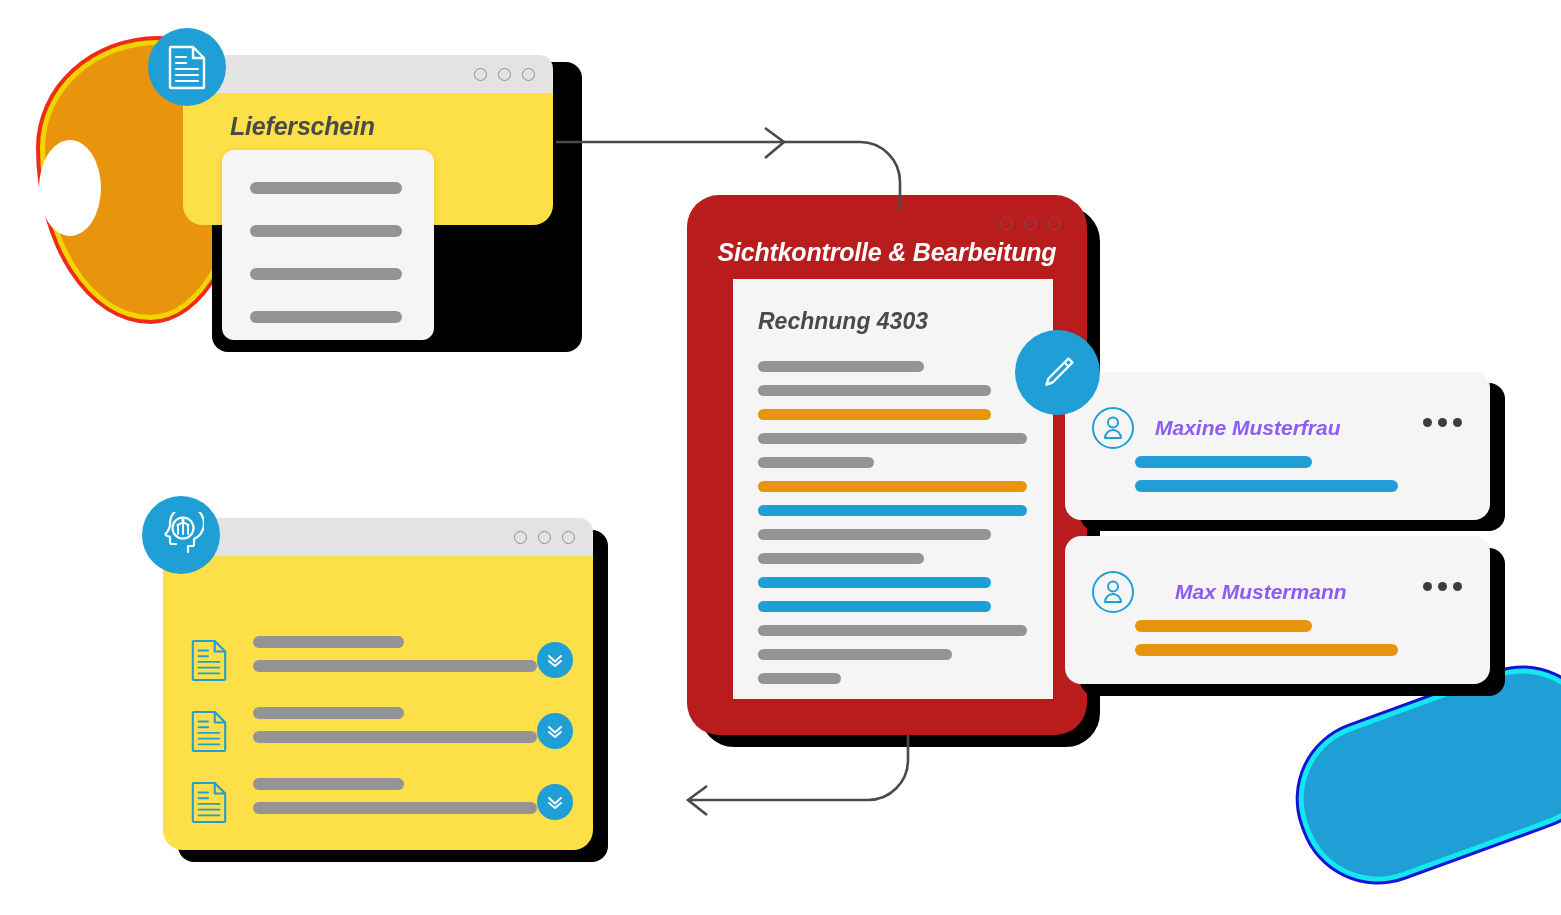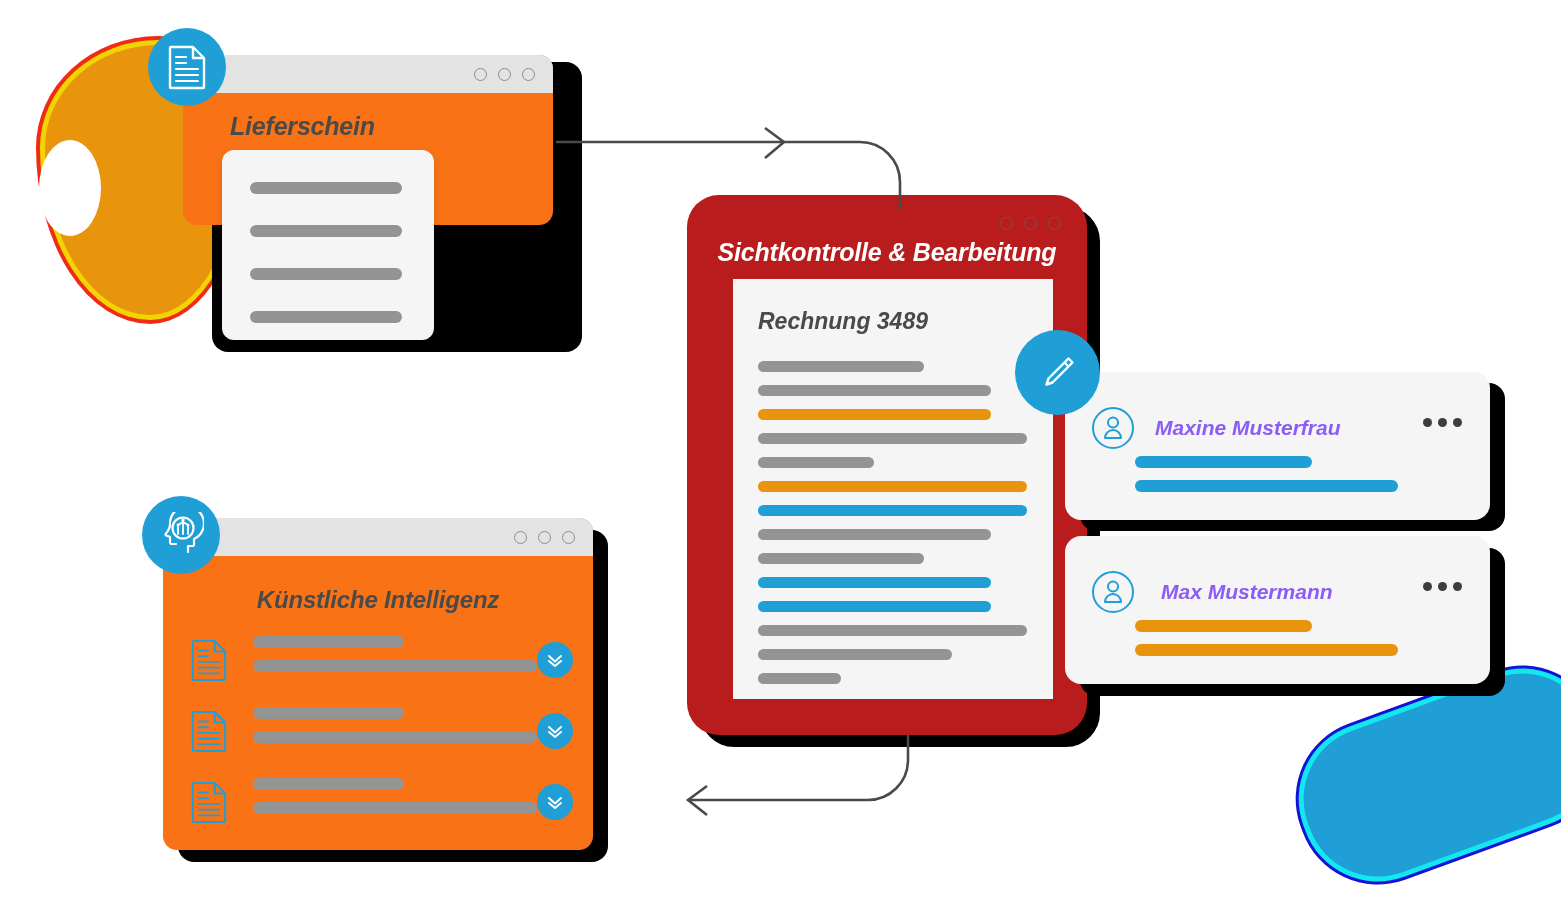--- a/index.html
+++ b/index.html
@@ -26,21 +26,21 @@
   }
   .blob-blue{
     position:absolute;left:1300px;top:700px;width:300px;height:150px;
     background:#1f9fd6;border-radius:72px;
     transform:rotate(-20deg);
     box-shadow:0 0 0 5px #12e8f0, 0 0 0 8px #1313d8;
     z-index:1;
   }
 
   
-  .win{position:absolute;background:#f97316;border-radius:14px;}
+  .win{position:absolute;background:#fde047;border-radius:20px;}
   .win-bar{
     height:38px;background:#e3e3e3;
     border-radius:14px 14px 0 0;
     display:flex;align-items:center;justify-content:flex-end;
     padding-right:18px;gap:11px;
   }
   .dot{width:13px;height:13px;border-radius:50%;border:1.6px solid #8d8d8d;box-sizing:border-box;}
 
   
   .hardshadow{position:absolute;background:#000;border-radius:16px;z-index:2;}
@@ -175,21 +175,21 @@
 
   <div class="hardshadow" id="tb-shadow"></div>
   <div id="tablet">
     <div id="tb-dots">
       <span class="dot"></span>
       <span class="dot"></span>
       <span class="dot"></span>
     </div>
     <div class="title-it" id="tb-title">Sichtkontrolle &amp; Bearbeitung</div>
     <div id="tb-page">
-      <h4>Rechnung 3489</h4>
+      <h4>Rechnung 4303</h4>
       <div id="tb-lines">
           <div class="ln" style="width: 60%; background: rgb(148, 148, 148);"></div>
           <div class="ln" style="width: 84%; background: rgb(148, 148, 148);"></div>
           <div class="ln" style="width: 84%; background: rgb(232, 148, 12);"></div>
           <div class="ln" style="width: 97%; background: rgb(148, 148, 148);"></div>
           <div class="ln" style="width: 42%; background: rgb(148, 148, 148);"></div>
           <div class="ln" style="width: 97%; background: rgb(232, 148, 12);"></div>
           <div class="ln" style="width: 97%; background: rgb(31, 159, 214);"></div>
           <div class="ln" style="width: 84%; background: rgb(148, 148, 148);"></div>
           <div class="ln" style="width: 60%; background: rgb(148, 148, 148);"></div>
@@ -235,41 +235,40 @@
   <div class="hardshadow ucard-shadow" id="uc2-shadow"></div>
   <div class="ucard" id="uc2">
     <div class="u-head">
       <span>
         <svg width="44" height="44" viewBox="0 0 44 44">
           <circle cx="22" cy="22" r="20" fill="none" stroke="#1f9fd6" stroke-width="2"></circle>
           <circle cx="22" cy="16.5" r="5" fill="none" stroke="#1f9fd6" stroke-width="2"></circle>
           <path d="M14 32 a8 8 0 0 1 16 0 z" fill="none" stroke="#1f9fd6" stroke-width="2" stroke-linejoin="round"></path>
         </svg>
       </span>
-      <span class="u-name" style="margin-left:26px">Max Mustermann</span>
+      <span class="u-name" style="margin-left:40px">Max Mustermann</span>
     </div>
     <div class="u-kebab">
         <i></i>
         <i></i>
         <i></i>
       </div>
     <div class="u-bars">
         <div class="ln" style="width: 55%; background: rgb(232, 148, 12);"></div>
         <div class="ln" style="width: 82%; background: rgb(232, 148, 12);"></div>
       </div>
   </div>
 
   <div class="hardshadow" id="ki-shadow"></div>
   <div class="win" id="ki-win">
     <div class="win-bar">
       <span class="dot"></span>
       <span class="dot"></span>
       <span class="dot"></span>
     </div>
-    <div class="title-it" id="ki-title">Künstliche Intelligenz</div>
     <div id="ki-rows">
         <div class="ki-row" style="top: 118px;">
           <span>
             <svg width="40" height="46" viewBox="0 0 42 46">
   <path d="M5 3 h22 l11 11 v29 a1 1 0 0 1 -1 1 H5 a1 1 0 0 1 -1 -1 V4 a1 1 0 0 1 1 -1 z" fill="none" stroke="#1f9fd6" stroke-width="2.2" stroke-linejoin="round"></path>
   <path d="M27 3 v11 h11" fill="none" stroke="#1f9fd6" stroke-width="2.2" stroke-linejoin="round"></path>
   <g stroke="#1f9fd6" stroke-width="2" stroke-linecap="round">
     <line x1="10" y1="13" x2="20" y2="13"></line>
                 <line x1="10" y1="19" x2="20" y2="19"></line>
     <line x1="10" y1="25" x2="32" y2="25"></line>

